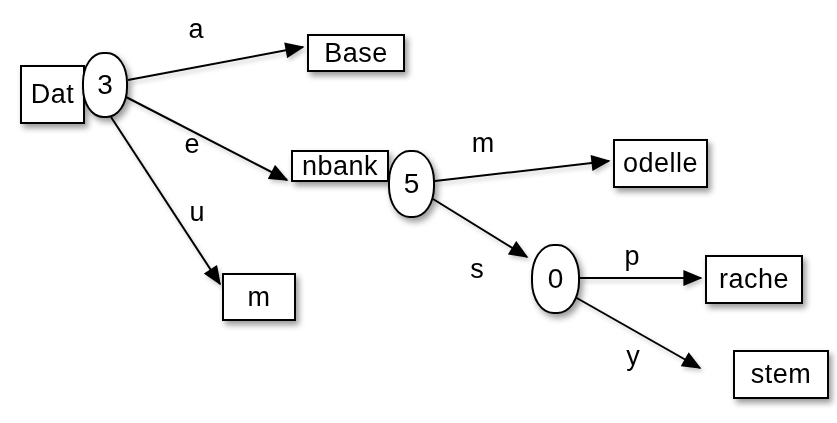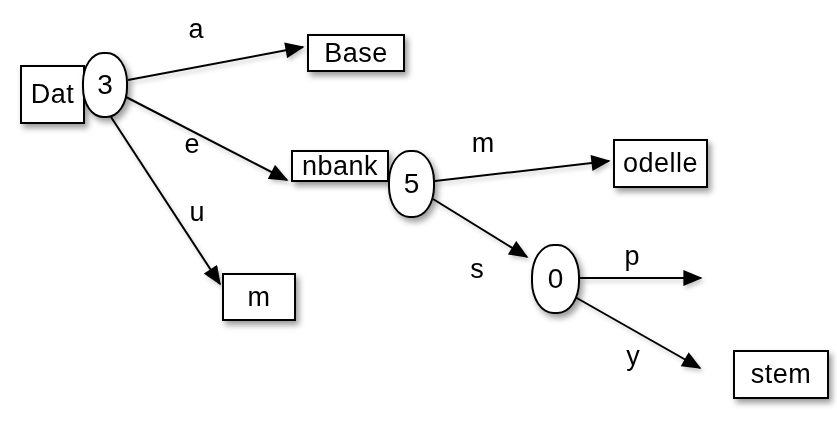--- a/index.html
+++ b/index.html
@@ -105,20 +105,21 @@
   </svg>
 
   <div class="node-rect pos-dat">Dat</div>
   <div class="node-ellipse pos-n3">3</div>
   <div class="node-rect pos-base">Base</div>
   <div class="node-rect pos-nbank">nbank</div>
   <div class="node-ellipse pos-n5">5</div>
   <div class="node-rect pos-m">m</div>
   <div class="node-rect pos-odelle">odelle</div>
   <div class="node-ellipse pos-n0">0</div>
+  <div class="node-rect pos-rache">rache</div>
   <div class="node-rect pos-stem">stem</div>
 
   <div class="edge-label lab-a">a</div>
   <div class="edge-label lab-e">e</div>
   <div class="edge-label lab-u">u</div>
   <div class="edge-label lab-m">m</div>
   <div class="edge-label lab-s">s</div>
   <div class="edge-label lab-p">p</div>
   <div class="edge-label lab-y">y</div>
 

